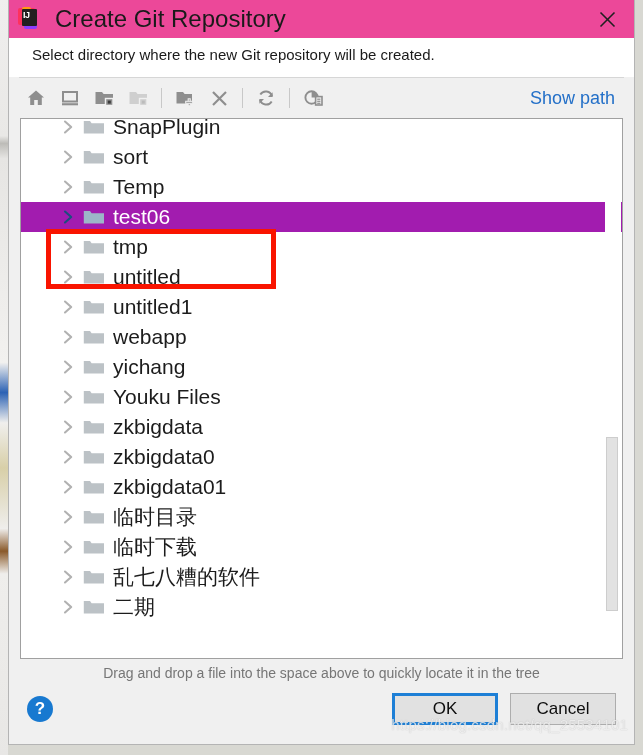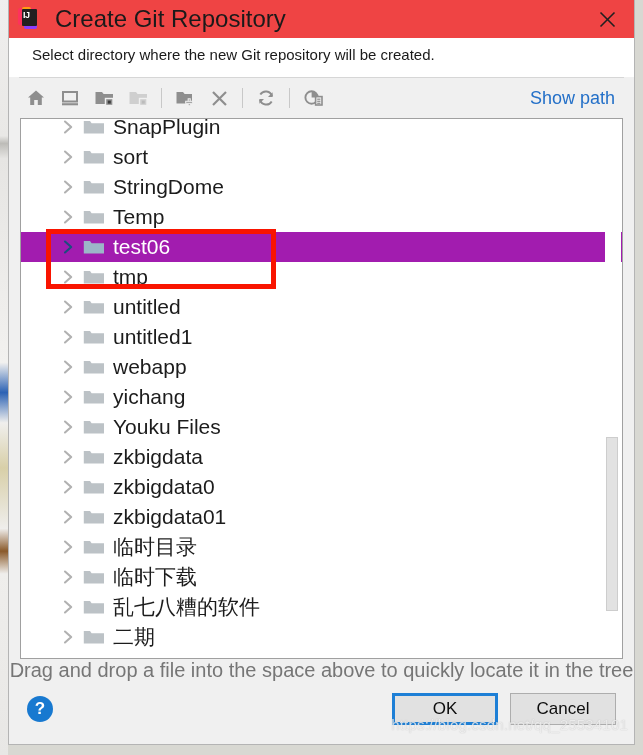--- a/index.html
+++ b/index.html
@@ -36,21 +36,21 @@
     border: 1px solid #b4b4b4;
     border-top: none;
     box-sizing: border-box;
     z-index: 2;
   }
 
   
   .titlebar {
     position: relative;
     height: 38px;
-    background: #ef4444;
+    background: #ec4899;
     display: flex;
     align-items: center;
   }
   .app-icon {
     width: 24px; height: 24px;
     margin-left: 9px;
     position: relative;
     flex: none;
   }
   .app-icon .sq {
@@ -201,22 +201,22 @@
     border: 5px solid #f91400;
     box-sizing: border-box;
     pointer-events: none;
     z-index: 20;
   }
 
   
   .hint {
     text-align: center;
     color: #767676;
-    font-size: 20px;
-    padding-top: 0;
+    font-size: 14px;
+    padding-top: 6px;
   }
 
   
   .buttonbar {
     position: absolute;
     left: 0; right: 0;
     bottom: 12px;
     height: 46px;
     display: flex;
     align-items: center;
@@ -402,33 +402,20 @@
           <span class="chev">
             <svg width="11" height="14" viewBox="0 0 11 14">
               <path d="M2 1.5 L8.2 7 L2 12.5" fill="none" stroke="#b1b1b1" stroke-width="2.1" stroke-linecap="round" stroke-linejoin="round"></path>
             </svg>
           </span>
           <span class="folder">
             <svg width="22" height="16" viewBox="0 0 22 16">
               <path d="M0.8 2 L7 2 L8.6 4.2 L21 4.2 L21 14.6 L0.8 14.6 Z" fill="#bcc2c6"></path>
             </svg>
           </span>
-          <span class="row-label">StringDome</span>
-        </div>
-        <div class="tree-row">
-          <span class="chev">
-            <svg width="11" height="14" viewBox="0 0 11 14">
-              <path d="M2 1.5 L8.2 7 L2 12.5" fill="none" stroke="#b1b1b1" stroke-width="2.1" stroke-linecap="round" stroke-linejoin="round"></path>
-            </svg>
-          </span>
-          <span class="folder">
-            <svg width="22" height="16" viewBox="0 0 22 16">
-              <path d="M0.8 2 L7 2 L8.6 4.2 L21 4.2 L21 14.6 L0.8 14.6 Z" fill="#bcc2c6"></path>
-            </svg>
-          </span>
           <span class="row-label">Temp</span>
         </div>
         <div class="tree-row selected">
           <span class="chev">
             <svg width="11" height="14" viewBox="0 0 11 14">
               <path d="M2 1.5 L8.2 7 L2 12.5" fill="none" stroke="#1b4e7e" stroke-width="2.1" stroke-linecap="round" stroke-linejoin="round"></path>
             </svg>
           </span>
           <span class="folder">
             <svg width="22" height="16" viewBox="0 0 22 16">

